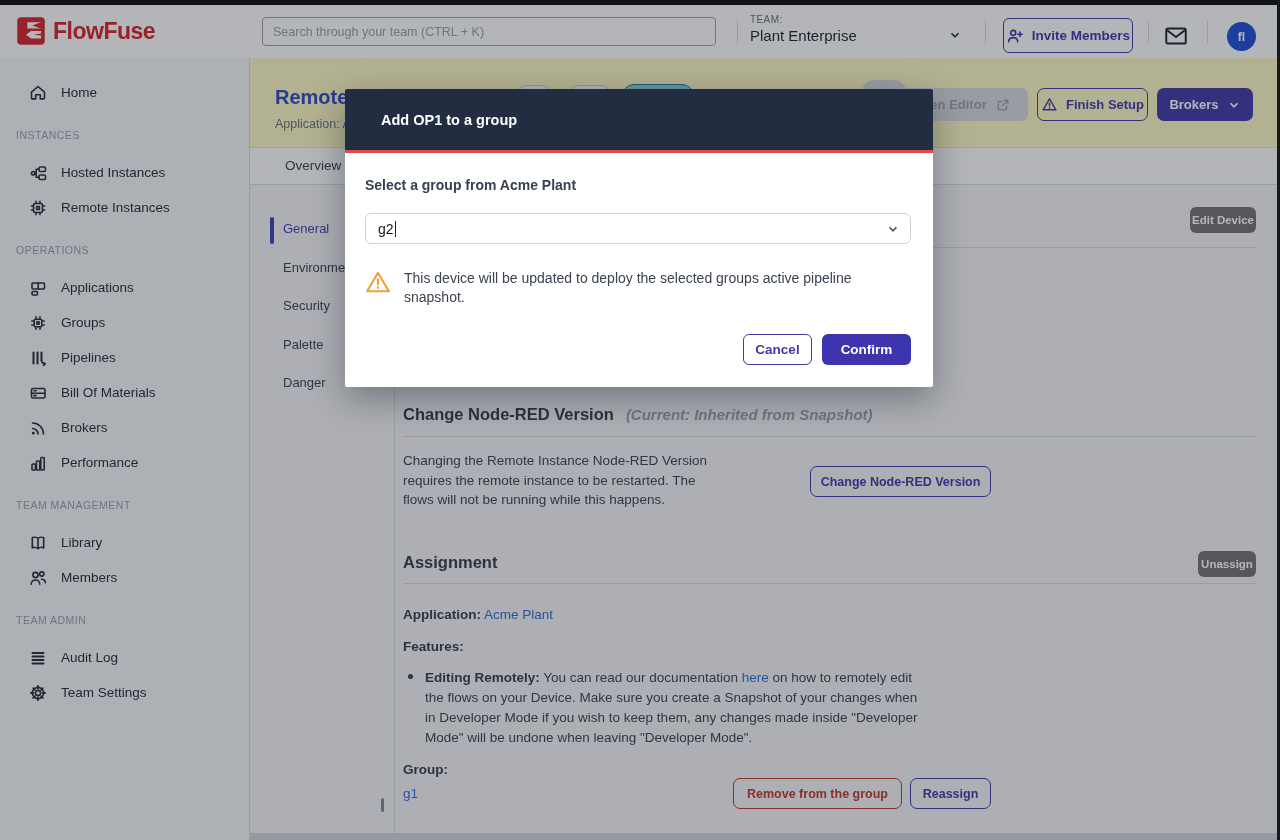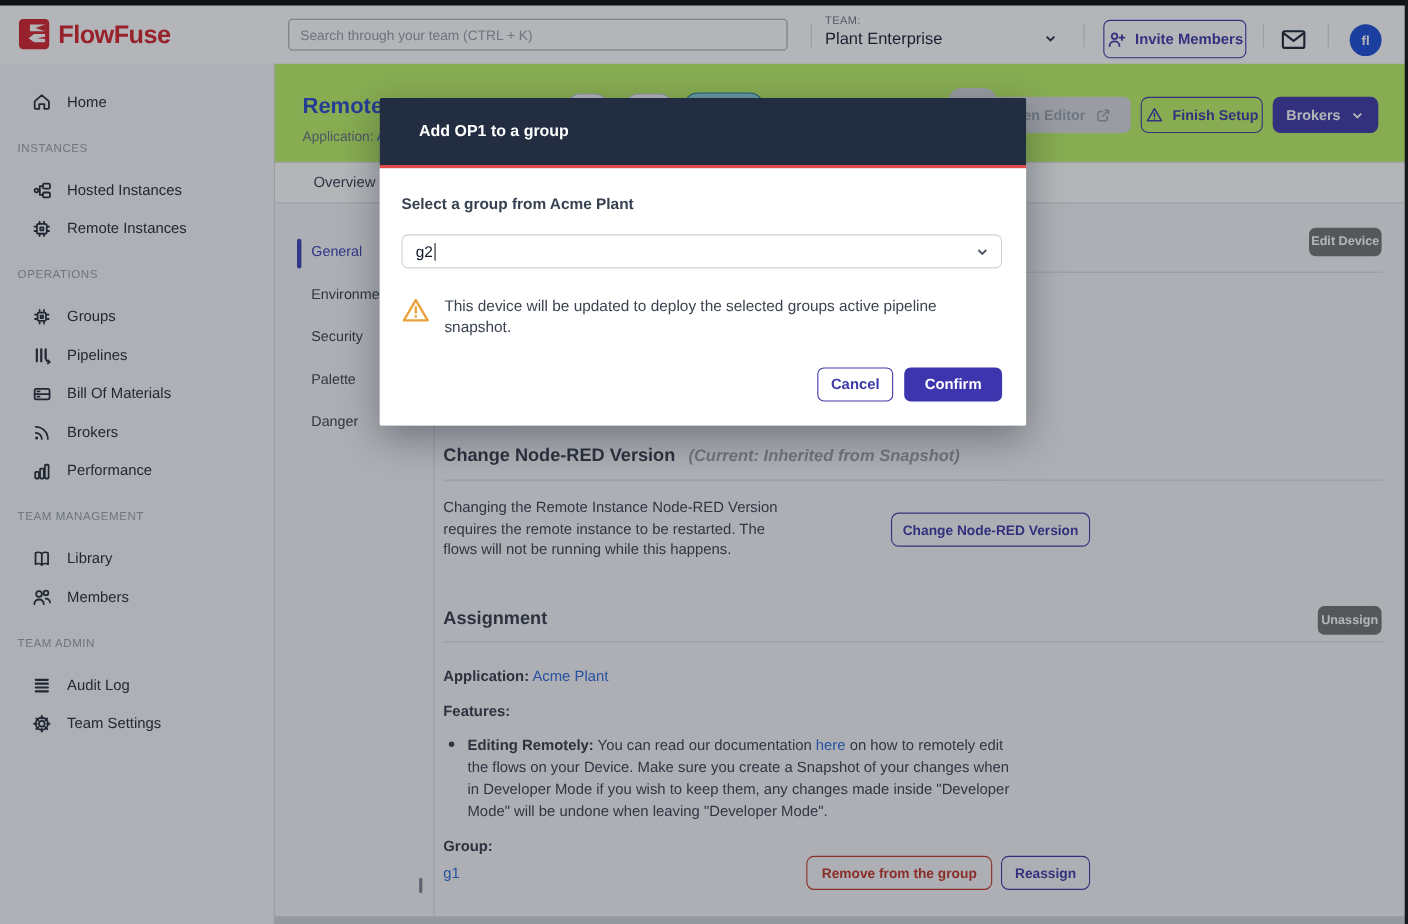--- a/index.html
+++ b/index.html
@@ -30,21 +30,21 @@
 
   
   .sidebar { position:absolute; top:58px; left:0; width:250px; bottom:0; background:#f7f8f9; border-right:1px solid #d8dbdf; padding-top:16px; z-index:1; }
   .nav-item { display:flex; align-items:center; gap:13px; height:35px; padding-left:28px; color:#272d38; font-size:13.5px; cursor:pointer; }
   .nav-item:first-child { height:36px; }
   .nav-item svg { width:20px; height:20px; stroke:#272d38; fill:none; stroke-width:1.6; stroke-linecap:round; stroke-linejoin:round; flex:none; }
   .nav-header { margin:19px 0 14px 16px; font-size:10.5px; color:#98a0aa; letter-spacing:0.5px; }
 
   
   .main { position:absolute; top:58px; left:250px; right:0; bottom:0; background:#f6f7f8; z-index:1; }
-  .page-band { position:absolute; top:0; left:0; right:0; height:90px; background:#bef264; border-bottom:1px solid #e2e4e8; }
+  .page-band { position:absolute; top:0; left:0; right:0; height:90px; background:#fef9c3; border-bottom:1px solid #e2e4e8; }
   .page-title { position:absolute; left:25px; top:28px; font-size:20px; font-weight:bold; color:#2d4cc8; }
   .page-app { position:absolute; left:25px; top:59px; font-size:12.5px; color:#6b7280; }
   .page-app a { color:#2f6bdb; text-decoration:none; }
   .pill { position:absolute; height:24px; border-radius:12px; border:1px solid #c6cad0; background:#fbfcfd; }
   .pill-teal { background:#8ecedb; border:1.5px solid #1f7f96; }
   .hdr-btn { position:absolute; top:30px; height:33px; border-radius:7px; font-size:13px; font-weight:bold; display:flex; align-items:center; justify-content:center; gap:8px; cursor:pointer; }
   .btn-disabled { background:#d9dbdf; color:#9aa1ab; border:none; }
   .btn-outline { background:transparent; border:1.5px solid #403aa8; color:#403aa8; }
   .btn-filled { background:#403aa8; color:#fff; border:none; }
   .tabs-row { position:absolute; top:90px; left:0; right:0; height:37px; background:#ffffff; border-bottom:1px solid #d8dbdf; }
@@ -156,20 +156,28 @@
       <svg viewBox="0 0 20 20">
           <rect x="5.5" y="5.5" width="9" height="9" rx="1.6"></rect>
           <rect x="8.6" y="8.6" width="2.8" height="2.8"></rect>
           <path d="M8 3.4v2.1 M12 3.4v2.1 M8 14.5v2.1 M12 14.5v2.1 M3.4 8h2.1 M3.4 12h2.1 M14.5 8h2.1 M14.5 12h2.1"></path>
         </svg>
       <span>Remote Instances</span>
     </div>
     <div class="nav-header">OPERATIONS</div>
     <div class="nav-item">
       <svg viewBox="0 0 20 20">
+          <rect x="4" y="5" width="12.5" height="6" rx="1"></rect>
+          <path d="M10.2 5v6"></path>
+          <rect x="4" y="13.5" width="5.5" height="3.5" rx="1"></rect>
+        </svg>
+      <span>Applications</span>
+    </div>
+    <div class="nav-item">
+      <svg viewBox="0 0 20 20">
           <rect x="6.2" y="6.2" width="7.6" height="7.6" rx="1.4"></rect>
           <rect x="8.9" y="8.9" width="2.2" height="2.2"></rect>
           <path d="M8 3.8v1.4 M12 3.8v1.4 M8 14.8v1.4 M12 14.8v1.4 M3.8 8h1.4 M3.8 12h1.4 M14.8 8h1.4 M14.8 12h1.4"></path>
         </svg>
       <span>Groups</span>
     </div>
     <div class="nav-item">
       <svg viewBox="0 0 20 20" style="stroke-width:2">
           <path d="M5.5 4.5v11 M9.5 4.5v11 M13.5 4.5v8"></path>
           <path d="M13.5 12.5a3.5 3.5 0 0 0 3.5 3.5" style="stroke-width:1.6"></path>

